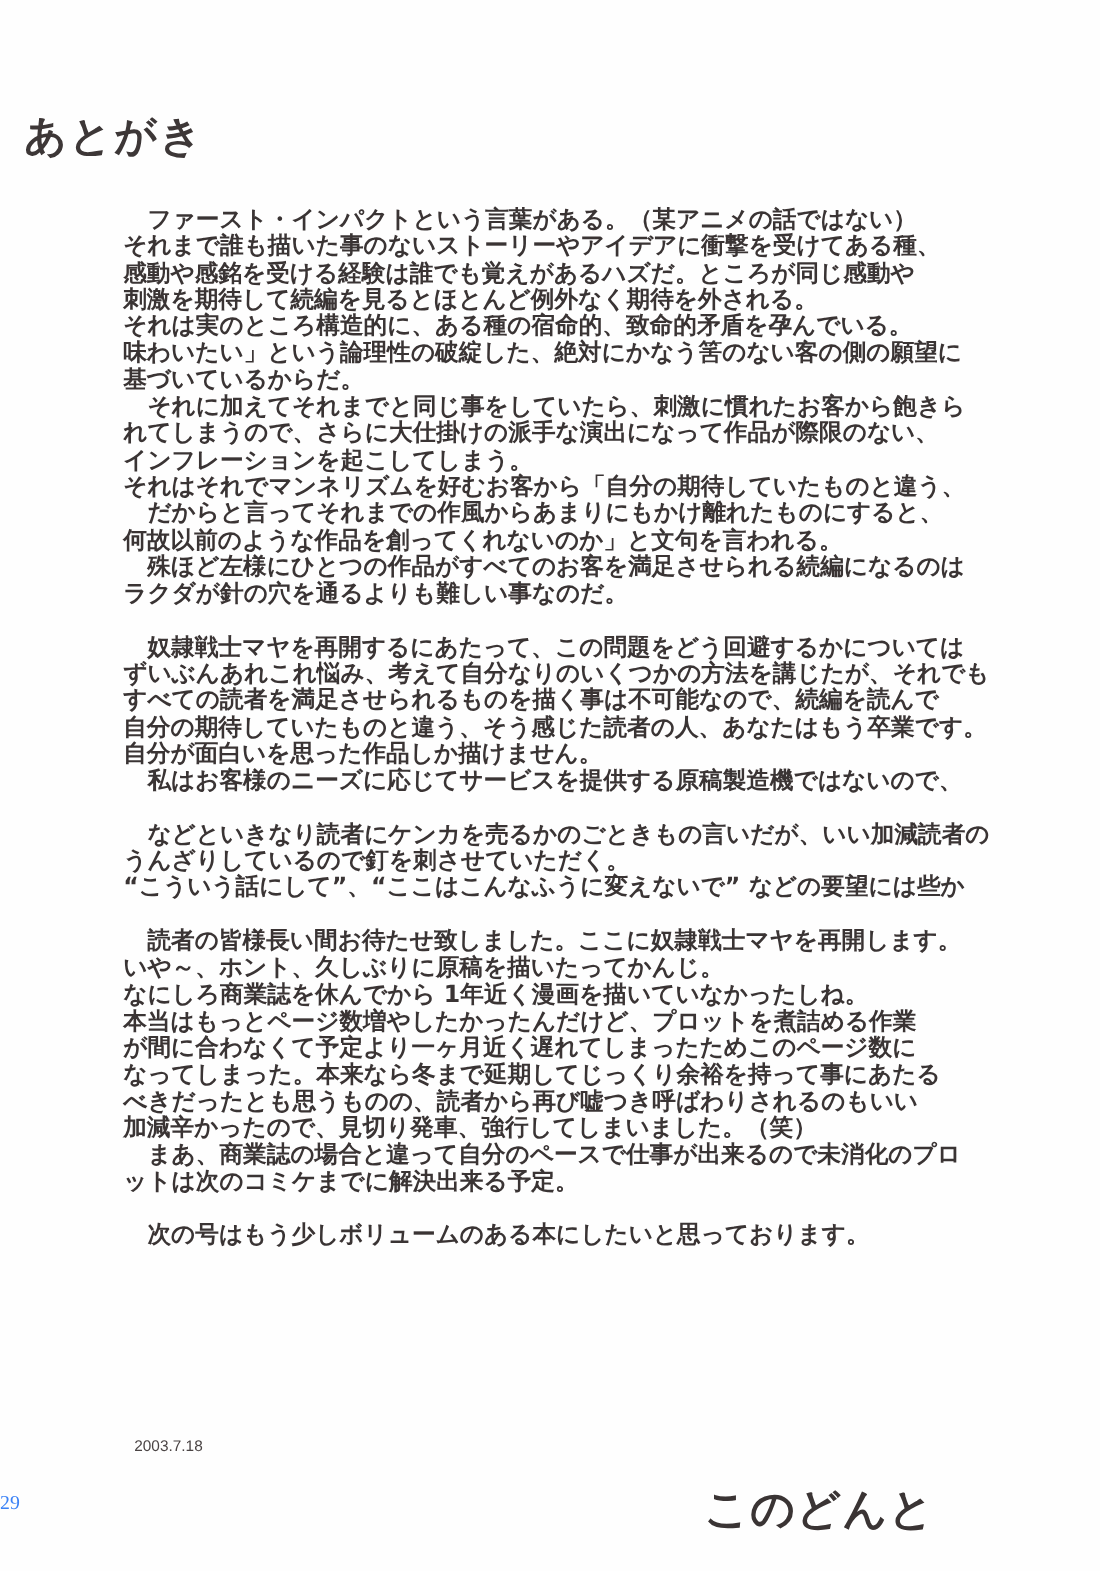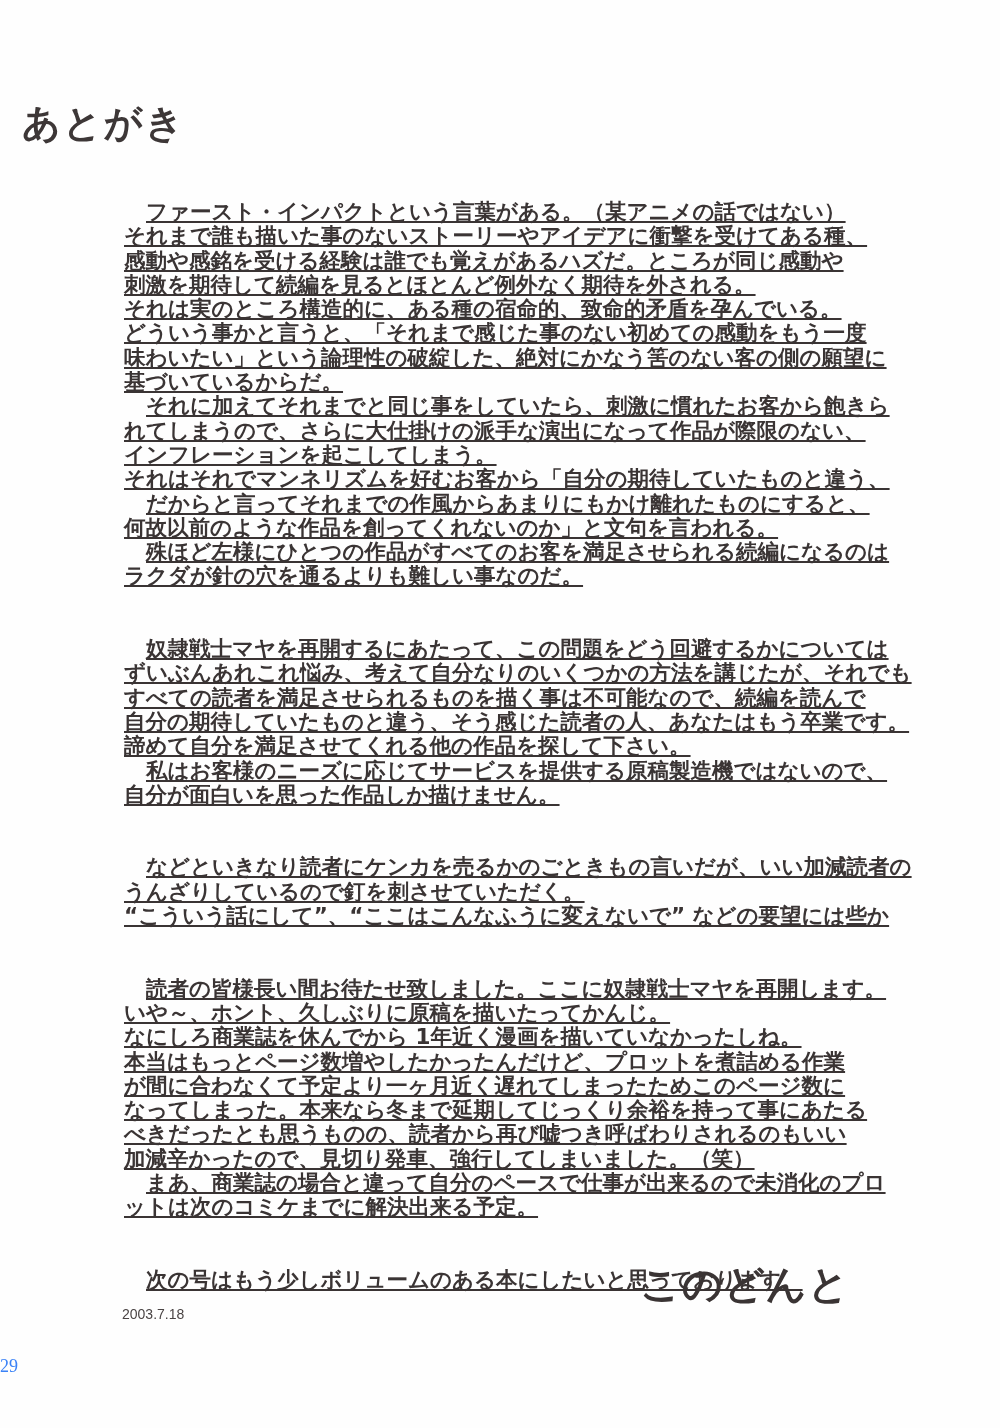--- a/index.html
+++ b/index.html
@@ -37,22 +37,21 @@
       position: absolute;
       top: 188px;
       left: 112px;
       width: 800px;
       font-size: 21.5px;
       font-weight: bold;
       line-height: 24.3px;
       color: #3a3434;
     }
     .para {
-      margin: 12px;
-      text-decoration: underline;
+      margin: 0;
     }
     .line {
       display: block;
       white-space: pre;
     }
     .gap {
       display: block;
       height: 24.3px;
     }
     .indent {
@@ -61,21 +60,21 @@
     .date {
       position: absolute;
       top: 1306px;
       left: 122px;
       font-family: Liberation Sans, sans-serif;
       font-size: 14px;
       color: #4a4444;
     }
     .signature {
       position: absolute;
-      top: 1257px;
+      top: 1344px;
       left: 640px;
       font-size: 40px;
       font-weight: bold;
       color: #3a3434;
       letter-spacing: 1px;
     }
     .page-number {
       position: absolute;
       top: 1356px;
       left: 0;
@@ -92,42 +91,40 @@
 <div class="page">
   <div class="title">あとがき</div>
 
   <div class="body-text">
     <div class="para">
       <span class="line indent">ファースト・インパクトという言葉がある。（某アニメの話ではない）</span>
       <span class="line">それまで誰も描いた事のないストーリーやアイデアに衝撃を受けてある種、</span>
       <span class="line">感動や感銘を受ける経験は誰でも覚えがあるハズだ。ところが同じ感動や</span>
       <span class="line">刺激を期待して続編を見るとほとんど例外なく期待を外される。</span>
       <span class="line">それは実のところ構造的に、ある種の宿命的、致命的矛盾を孕んでいる。</span>
-      <span class="line">どういう事かと言うと、「それまで感じた事のない初めての感動をもう一度</span>
       <span class="line">味わいたい」という論理性の破綻した、絶対にかなう筈のない客の側の願望に</span>
       <span class="line">基づいているからだ。</span>
       <span class="line indent">それに加えてそれまでと同じ事をしていたら、刺激に慣れたお客から飽きら</span>
       <span class="line">れてしまうので、さらに大仕掛けの派手な演出になって作品が際限のない、</span>
       <span class="line">インフレーションを起こしてしまう。</span>
       <span class="line">それはそれでマンネリズムを好むお客から「自分の期待していたものと違う、</span>
       <span class="line indent">だからと言ってそれまでの作風からあまりにもかけ離れたものにすると、</span>
       <span class="line">何故以前のような作品を創ってくれないのか」と文句を言われる。</span>
       <span class="line indent">殊ほど左様にひとつの作品がすべてのお客を満足させられる続編になるのは</span>
       <span class="line">ラクダが針の穴を通るよりも難しい事なのだ。</span>
     </div>
     <span class="gap"></span>
 
     <div class="para">
       <span class="line indent">奴隷戦士マヤを再開するにあたって、この問題をどう回避するかについては</span>
       <span class="line">ずいぶんあれこれ悩み、考えて自分なりのいくつかの方法を講じたが、それでも</span>
       <span class="line">すべての読者を満足させられるものを描く事は不可能なので、続編を読んで</span>
       <span class="line">自分の期待していたものと違う、そう感じた読者の人、あなたはもう卒業です。</span>
-      <span class="line">諦めて自分を満足させてくれる他の作品を探して下さい。</span>
+      <span class="line">自分が面白いを思った作品しか描けません。</span>
       <span class="line indent">私はお客様のニーズに応じてサービスを提供する原稿製造機ではないので、</span>
-      <span class="line">自分が面白いを思った作品しか描けません。</span>
     </div>
     <span class="gap"></span>
 
     <div class="para">
       <span class="line indent">などといきなり読者にケンカを売るかのごときもの言いだが、いい加減読者の</span>
       <span class="line">うんざりしているので釘を刺させていただく。</span>
       <span class="line">“こういう話にして”、“ここはこんなふうに変えないで” などの要望には些か</span>
     </div>
     <span class="gap"></span>
 

